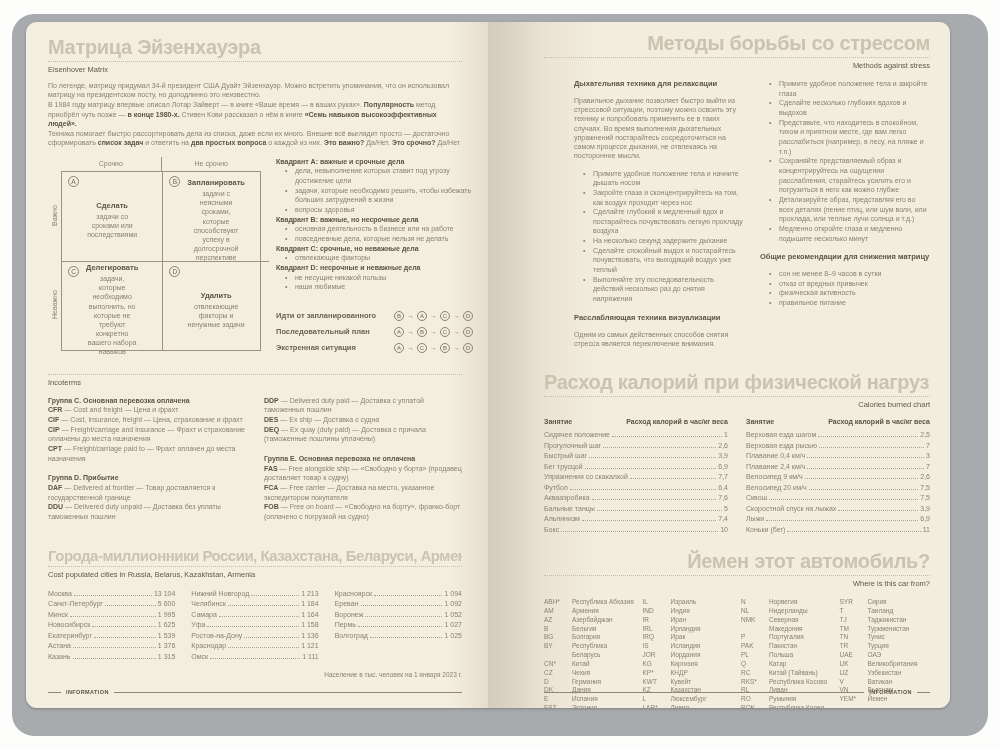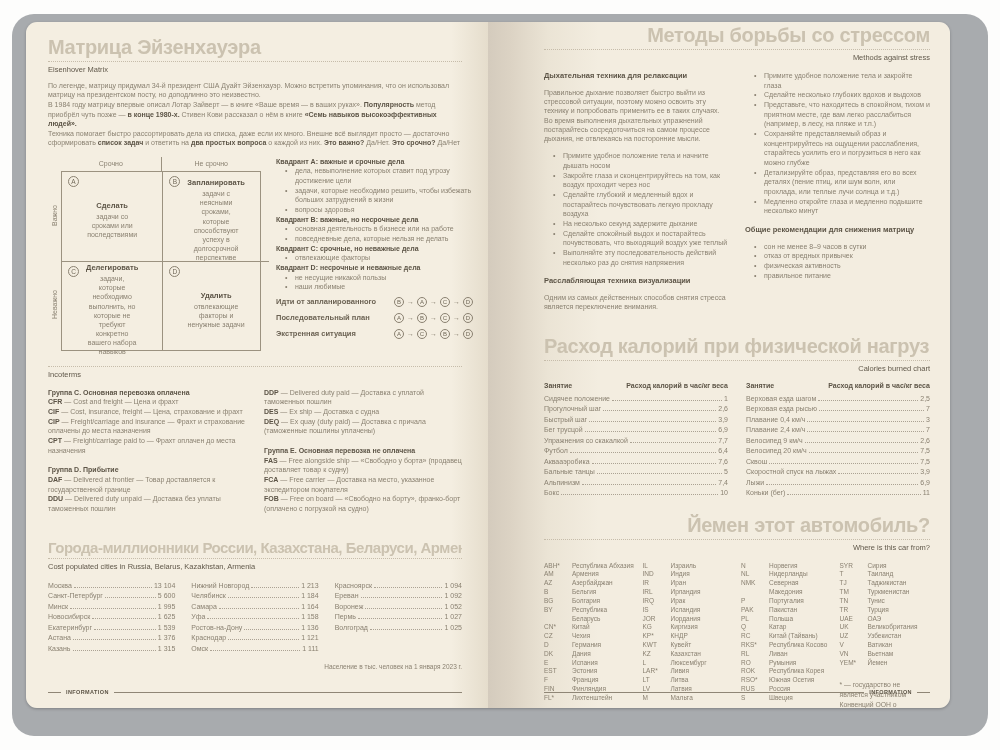--- a/index.html
+++ b/index.html
@@ -9,21 +9,21 @@
   }
   .cover { position:absolute; left:12px; top:14px; width:976px; height:722px;
     background:#a8abae; border-radius:22px; }
   .spread { position:absolute; left:26px; top:22px; width:924px; height:686px;
     border-radius:11px; overflow:hidden; display:flex;
     box-shadow:0 1px 3px rgba(0,0,0,.25); }
   .page { width:462px; height:100%; box-sizing:border-box; position:relative; }
   .page-left { background:linear-gradient(90deg,#f4eee1 0%,#f4eee1 92%,#e5ddcc 100%);
     padding:14px 26px 30px 22px; }
   .page-right { background:linear-gradient(90deg,#d4cbbd 0%,#dcd3c4 5%,#ebe4d5 13%,#f3ede0 24%);
-    padding:2px 20px 30px 56px; }
+    padding:10px 20px 30px 56px; }
 
   .sec-title { font-size:20px; font-weight:bold; color:#cbc2b0; letter-spacing:-0.3px;
     white-space:nowrap; overflow:hidden; }
   .sec-title.small { font-size:15px; letter-spacing:-0.5px; }
   .right-al { text-align:right; }
   .dotrule { border-bottom:1px dotted #c6bcaa; margin-top:2px; }
   .sec-sub { font-size:7.5px; font-weight:normal; color:#60584a; margin-top:3px; }
   .sec { margin-top:15px; }
 
   .txt { font-size:7px; line-height:1.32; color:#8a8171; }
@@ -52,39 +52,39 @@
     color:#6f6757; box-sizing:border-box; flex-shrink:0; }
   .qtitle { font-size:7.5px; font-weight:bold; color:#5c5446; margin-bottom:2px; }
   .qtext { font-size:7px; color:#8a8171; line-height:1.3; }
 
   .mtx-notes { flex:1; margin-left:15px; font-size:7px; }
   .note-title { font-weight:bold; color:#5c5446; line-height:1.38; }
   .bullet-row { display:flex; line-height:1.38; color:#8a8171; }
   .bullet-dot { width:5px; margin-left:9px; margin-right:5px; flex-shrink:0; }
   .bullet-text { flex:1; }
 
-  .seqs { margin-top:5px; }
+  .seqs { margin-top:19px; }
   .seq-row { display:flex; align-items:center; margin-bottom:6px; }
   .seq-label { width:118px; font-size:7.5px; font-weight:bold; color:#6b6253; }
   .seq-circ { width:10px; height:10px; font-size:6px; }
   .seq-arrow { font-size:7px; color:#8a8171; margin:0 3px; }
 
   .cols2 { display:flex; gap:18px; margin-top:9px; }
   .cols2 > div { flex:1; min-width:0; }
   .inc-group { margin-bottom:10px; }
   .inc-heading { font-size:7px; font-weight:bold; color:#5c5446; line-height:1.38; }
   .inc-entry { font-size:7px; color:#8a8171; line-height:1.38; }
 
   .cols3 { display:flex; gap:16px; margin-top:10px; }
   .cols3 > div { flex:1; min-width:0; }
   .lrow { display:flex; align-items:baseline; font-size:7px; line-height:1.5; color:#8a8171; }
   .ldots { flex:1; border-bottom:1px dotted #aba293; margin:0 2px 1.5px; min-width:6px; }
   .cities-foot { text-align:right; font-size:6.5px; color:#8a8171; margin-top:9px; }
 
-  .cols2g { display:flex; gap:16px; margin-top:9px; }
+  .cols2g { display:flex; gap:16px; margin-top:9px;margin-left:30px; }
   .cols2g > div { flex:1; min-width:0; }
   .stress-h { font-size:7.5px; font-weight:bold; color:#5c5446; margin:0 0 7px; }
   .stress-p { margin:0 0 8px; }
   .gap-top { margin-top:9px; }
 
   .cal-head { display:flex; justify-content:space-between; font-size:7px; font-weight:bold;
     color:#5c5446; margin-bottom:5px; }
 
   .cols4 { display:flex; gap:8px; margin-top:10px; }
   .car-col { flex:1; min-width:0; }

